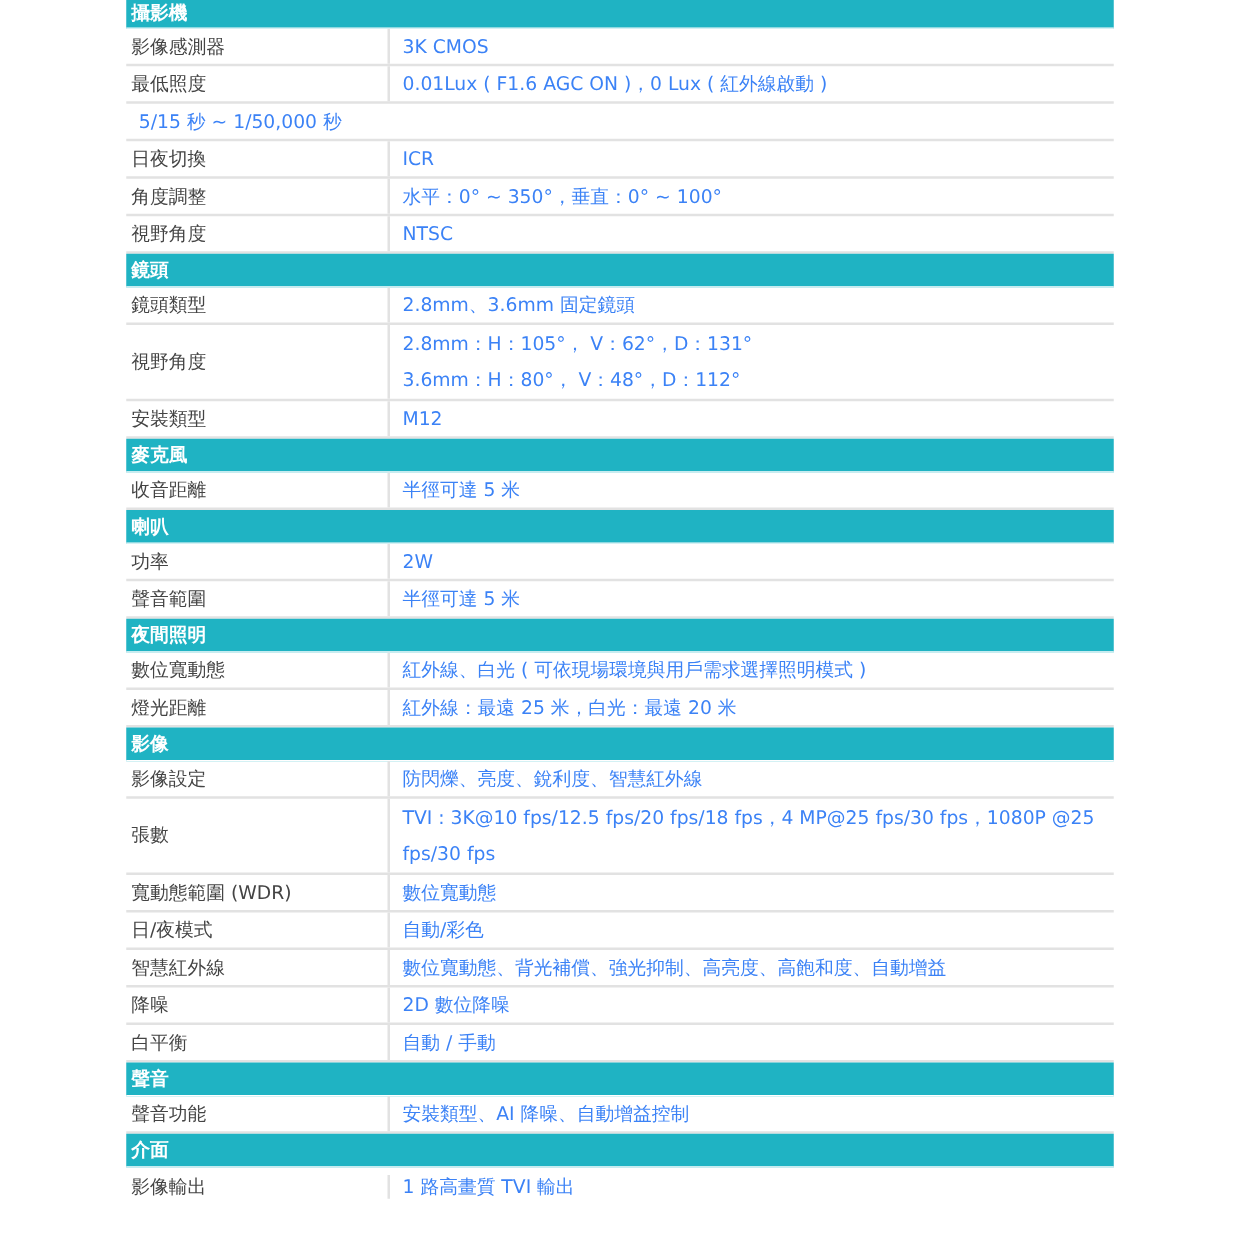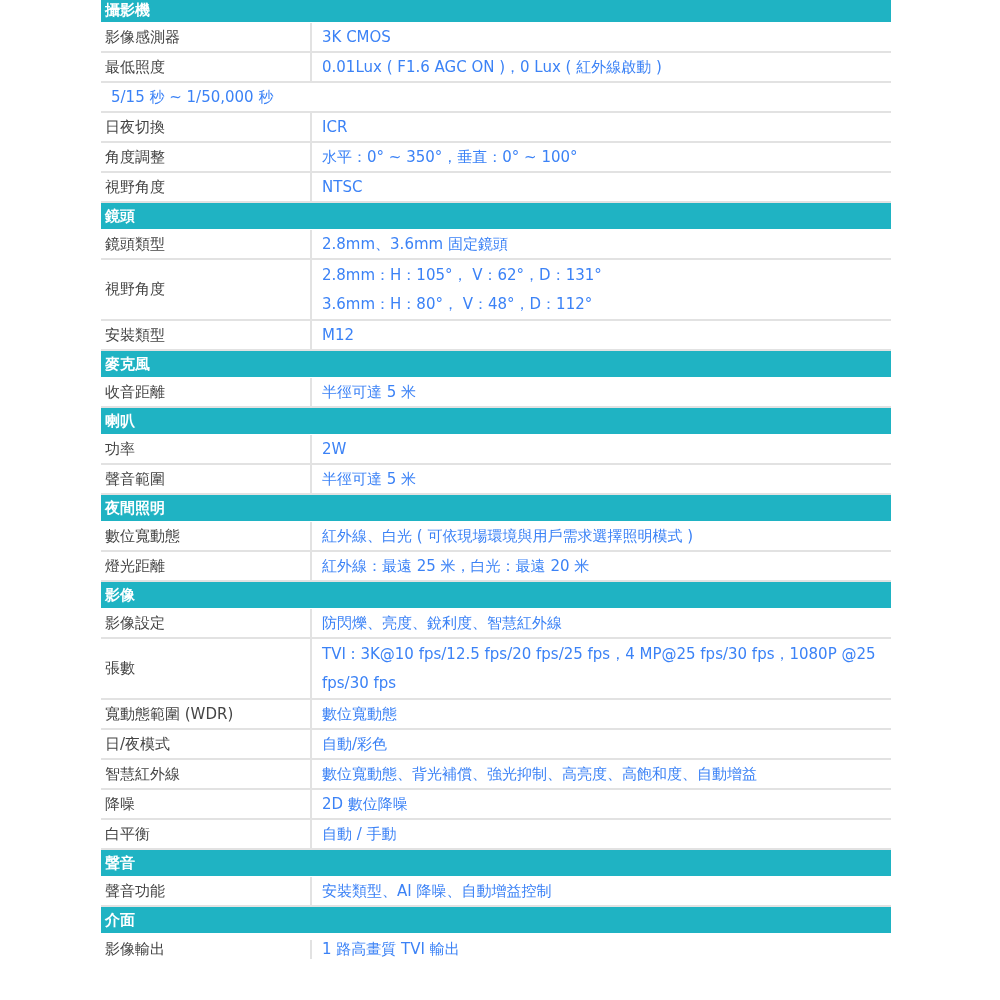--- a/index.html
+++ b/index.html
@@ -154,21 +154,21 @@
   </div>
 
   <div class="section-header">影像</div>
   <div class="row">
     <div class="label">影像設定</div>
     <div class="value">防閃爍、亮度、銳利度、智慧紅外線</div>
   </div>
   <div class="row tall">
     <div class="label">張數</div>
     <div class="value multi">
-      <span>TVI : 3K@10 fps/12.5 fps/20 fps/25 fps，4 MP@25 fps/30 fps，1080P @25</span>
+      <span>TVI : 3K@10 fps/12.5 fps/20 fps/18 fps，4 MP@25 fps/30 fps，1080P @25</span>
       <span>fps/30 fps</span>
     </div>
   </div>
   <div class="row">
     <div class="label">寬動態範圍 (WDR)</div>
     <div class="value">數位寬動態</div>
   </div>
   <div class="row">
     <div class="label">日/夜模式</div>
     <div class="value">自動/彩色</div>

